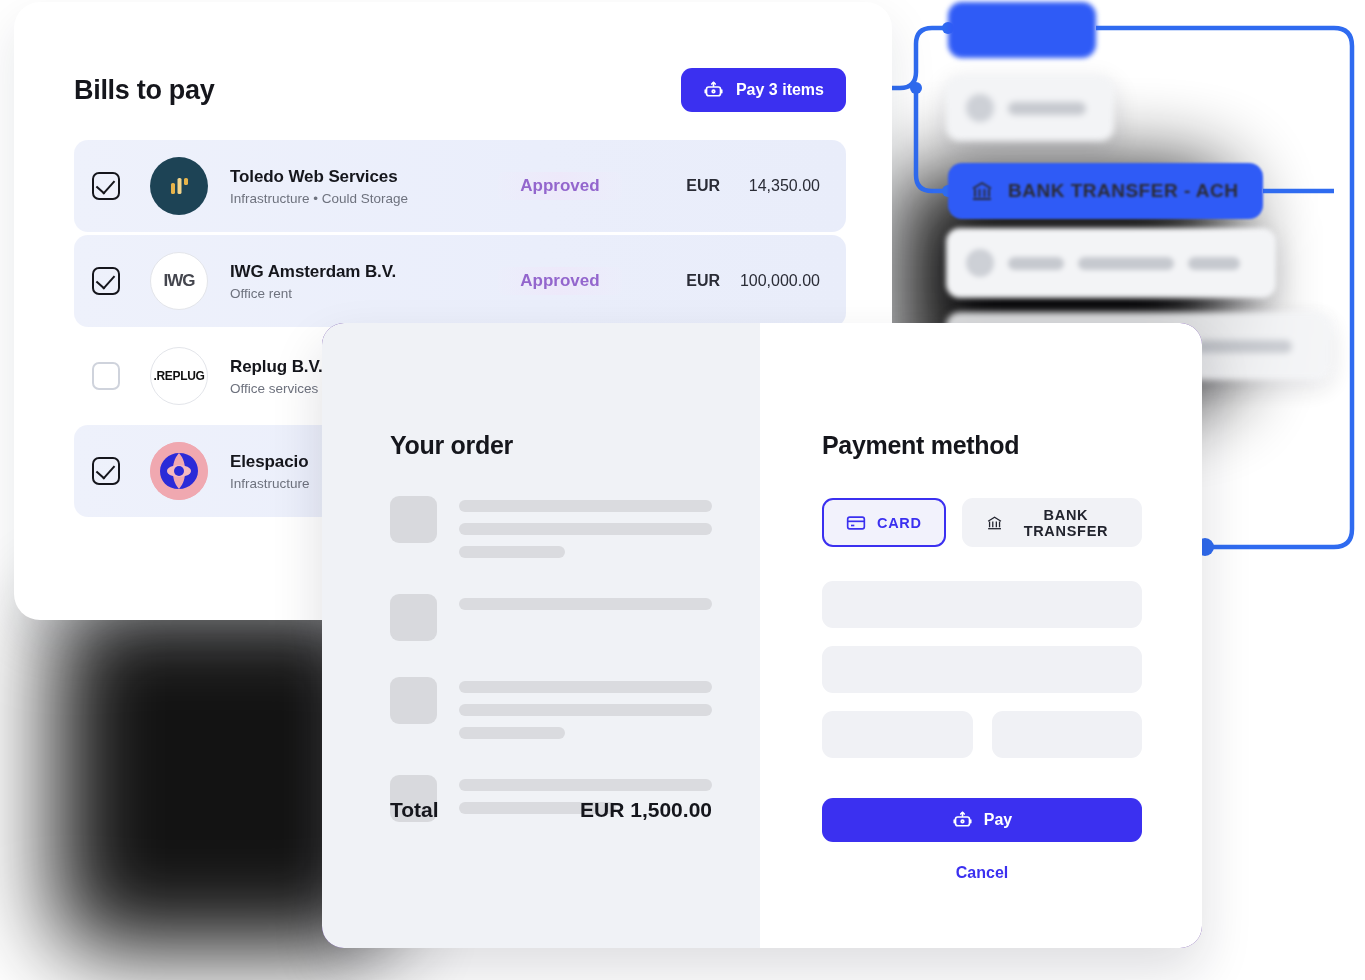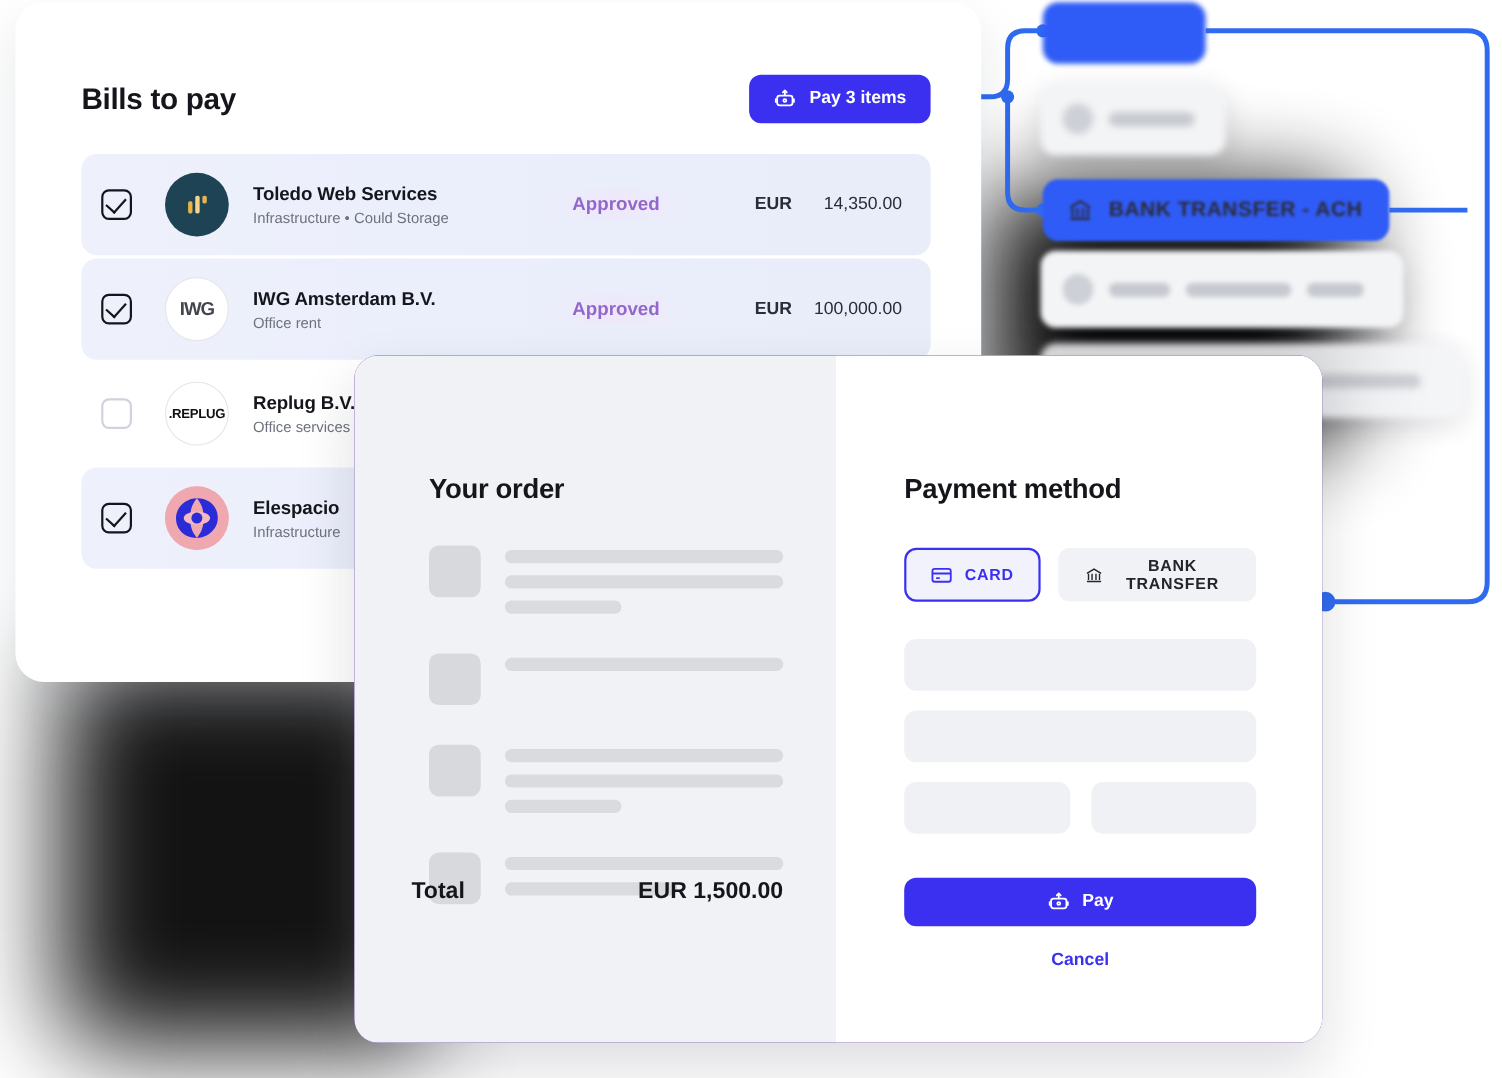--- a/index.html
+++ b/index.html
@@ -174,21 +174,21 @@
     padding: 108px 60px 0 62px;
   }
   .co-title { font-size: 25px; font-weight: 700; color: #15161c; letter-spacing: -.3px; }
 
   .sk-item { display: flex; gap: 22px; margin-top: 36px; }
   .sk-thumb { width: 47px; height: 47px; border-radius: 9px; background: #d8d9dd; flex: none; }
   .sk-lines { flex: 1; display: flex; flex-direction: column; gap: 11px; padding-top: 4px; }
   .sk-line { height: 12px; border-radius: 6px; background: #dadbdf; }
 
   .total-row {
-    position: absolute; left: 52px; right: 48px; bottom: 126px;
+    position: absolute; left: 68px; right: 48px; bottom: 126px;
     display: flex; align-items: baseline; justify-content: space-between;
   }
   .total-lab { font-size: 21px; font-weight: 700; color: #15161c; }
   .total-val { font-size: 21px; font-weight: 700; color: #15161c; }
 
   .pm-row { display: flex; gap: 16px; margin-top: 38px; }
   .pm-btn {
     display: inline-flex; align-items: center; gap: 11px;
     height: 49px; padding: 0 22px;
     border-radius: 11px;

